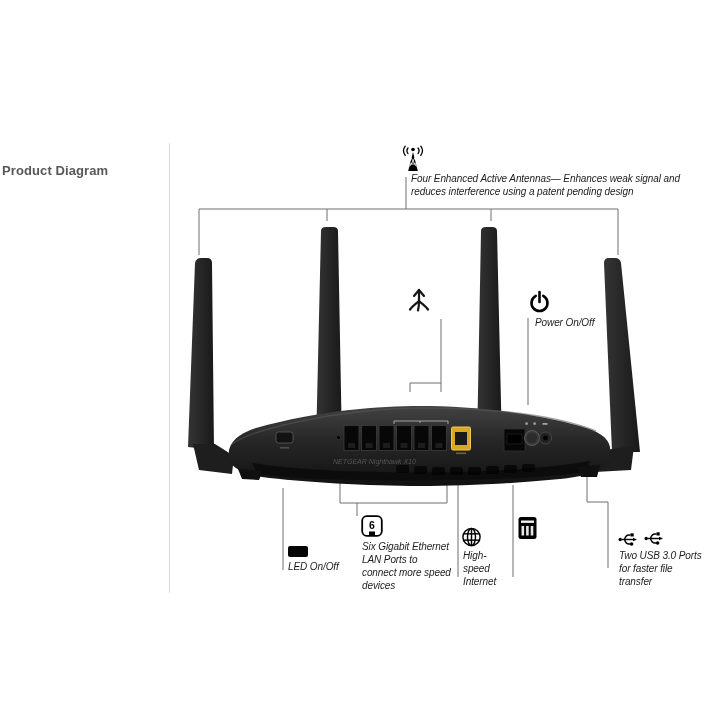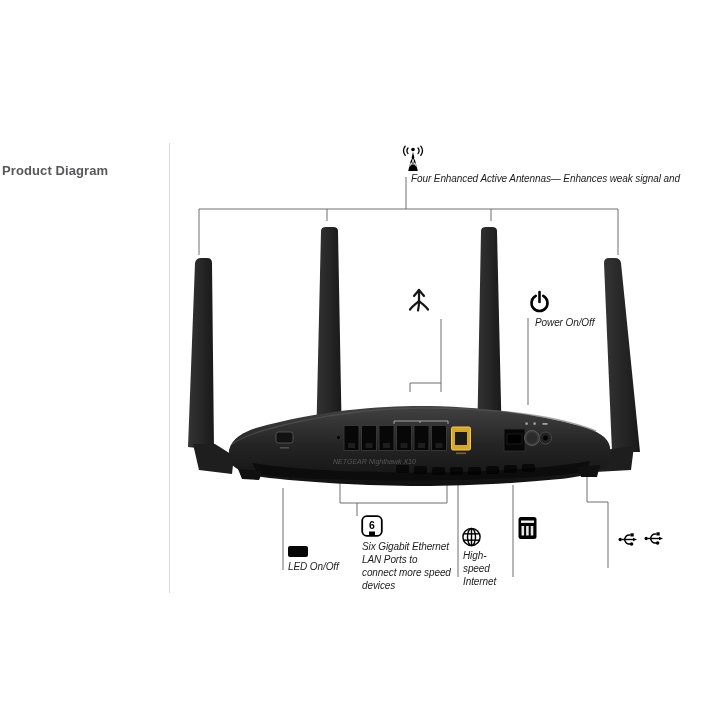--- a/index.html
+++ b/index.html
@@ -240,20 +240,21 @@
       <polygon points="15,8.2 19,10 15,11.8" fill="#000"></polygon>
       <path d="M6.5,10 C7.5,6.5 9,5.5 11,5.5 L12.5,5.5" stroke="#000" stroke-width="1.4" fill="none"></path>
       <rect x="12.5" y="3.8" width="3.2" height="3.2" fill="#000"></rect>
       <path d="M6.5,10 C7.5,13.5 9,14.5 11,14.5 L12,14.5" stroke="#000" stroke-width="1.4" fill="none"></path>
       <circle cx="13.6" cy="14.5" r="1.8" fill="#000"></circle>
     </svg>
   </div>
 
   <div class="abs callout" style="left:411px;top:172px;">
     <div>Four Enhanced Active Antennas— Enhances weak signal and</div>
+    <div>reduces interference using a patent pending design</div>
   </div>
 
 
   <div class="abs callout" style="left:535px;top:316px;">Power On/Off</div>
 
   <div class="abs callout" style="left:288px;top:560px;">LED On/Off</div>
 
   <div class="abs callout" style="left:362px;top:540px;">
     <div>Six Gigabit Ethernet</div>
     <div>LAN Ports to</div>
@@ -261,14 +262,19 @@
     <div>devices</div>
   </div>
 
   <div class="abs callout" style="left:463px;top:549px;">
     <div>High-</div>
     <div>speed</div>
     <div>Internet</div>
   </div>
 
 
+  <div class="abs callout" style="left:619px;top:549px;">
+    <div>Two USB 3.0 Ports</div>
+    <div>for faster file</div>
+    <div>transfer</div>
+  </div>
 
 </div>
 
 </body></html>

